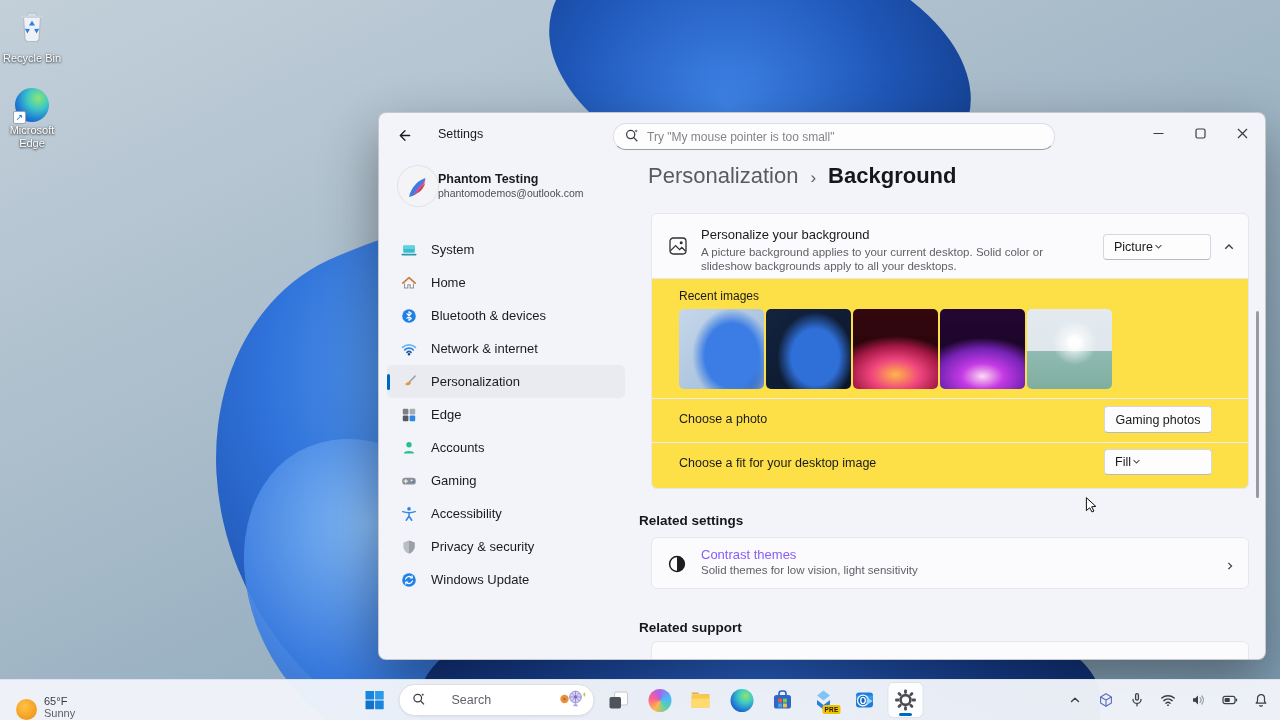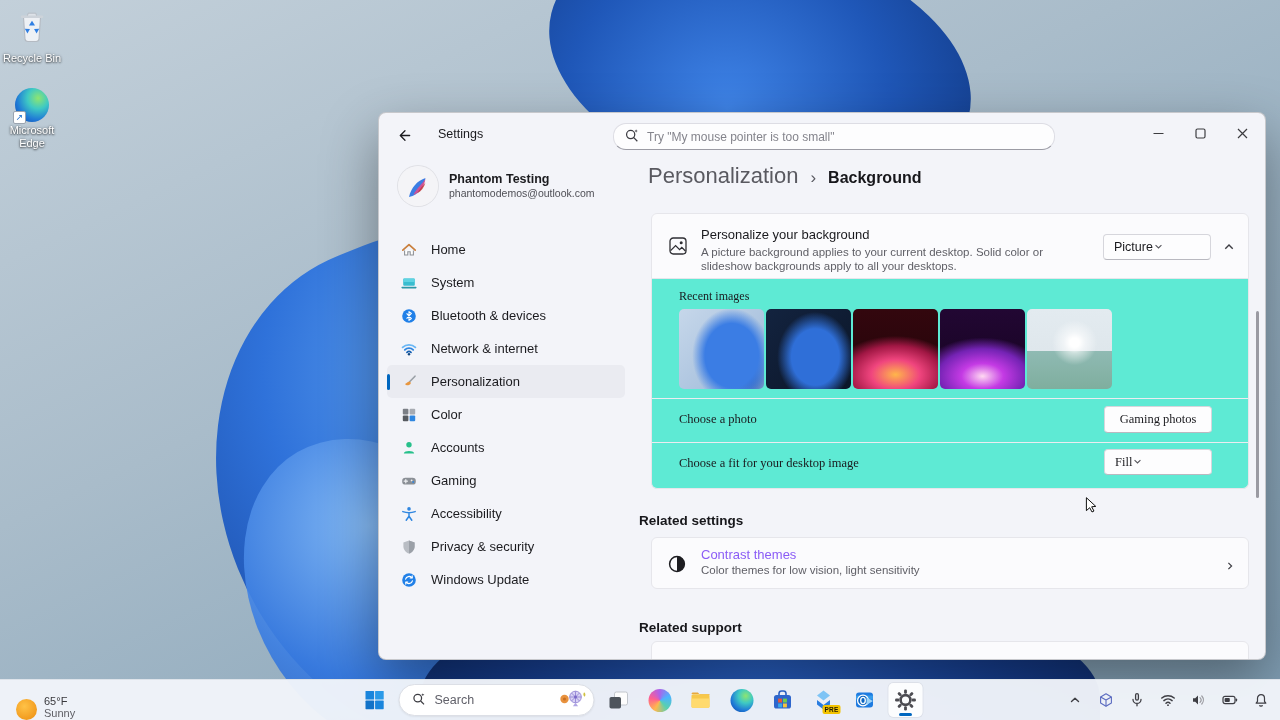--- a/index.html
+++ b/index.html
@@ -42,65 +42,65 @@
   .tb-btn svg{width:24px;height:24px;display:block;}
   .tb-btn.active{background:rgba(255,255,255,.85);box-shadow:0 0 0 1px rgba(0,0,0,.05);}
   .tb-underline{position:absolute;bottom:1px;left:50%;transform:translateX(-50%);width:13px;height:3px;border-radius:2px;background:#0067c0;}
   .icon-copilot{width:23px;height:23px;border-radius:50%;
     background:conic-gradient(from 210deg,#ffb84d,#ff5f8f,#b05fe8,#4db3ff,#58d0b0,#ffb84d);}
   .icon-edge{width:23px;height:23px;border-radius:50%;
     background:radial-gradient(circle at 66% 30%,#8ee570 0%,#3ec9c4 33%,#1f79d6 66%,#0c3f9e 100%);}
   .pre-badge{position:absolute;right:0;bottom:3px;background:#f2c200;color:#201a00;font-size:6.5px;font-weight:bold;
     padding:1px 2px;border-radius:2px;letter-spacing:.2px;}
   .tb-search{height:30px;width:176px;background:#fff;border:1px solid #dcdfe6;border-radius:16px;
-    display:flex;align-items:center;padding:0 6px 0 12px;gap:8px;box-shadow:0 1px 2px rgba(0,0,0,.06);cursor:text;}
+    display:flex;align-items:center;padding:0 6px 0 12px;gap:25px;box-shadow:0 1px 2px rgba(0,0,0,.06);cursor:text;}
   .tb-search .stxt{flex:1;font-size:12.5px;color:#61616a;}
   .tray{position:absolute;right:8px;top:0;height:40px;display:flex;align-items:center;gap:9px;}
   .tray-btn{width:22px;height:26px;display:flex;align-items:center;justify-content:center;border-radius:4px;cursor:pointer;}
   .tray-btn svg{width:16px;height:16px;display:block;}
   
   .win{position:absolute;left:378px;top:112px;width:886px;height:546px;background:#f3f4f9;
     border:1px solid rgba(0,0,0,.18);border-radius:8px;box-shadow:0 22px 55px rgba(0,0,0,.38);z-index:5;overflow:hidden;}
   .titlebar{position:absolute;left:0;top:0;width:100%;height:46px;}
   .back-btn{position:absolute;left:10px;top:10px;width:30px;height:24px;display:flex;align-items:center;justify-content:center;border-radius:4px;cursor:pointer;}
   .win-title{position:absolute;left:59px;top:14px;font-size:12.5px;color:#1b1b1f;}
   .win-search{position:absolute;left:234px;top:10px;width:420px;height:25px;background:#fdfdfe;
     border:1px solid #dddde4;border-bottom-color:#9b9ba4;border-radius:13px;display:flex;align-items:center;gap:7px;padding:0 10px;cursor:text;}
   .win-search .stxt{font-size:12px;color:#84848c;white-space:nowrap;overflow:hidden;}
   .win-controls{position:absolute;right:2px;top:6px;display:flex;}
   .wc{width:42px;height:28px;display:flex;align-items:center;justify-content:center;color:#3c3c40;cursor:pointer;border-radius:4px;}
   .wc svg{width:11px;height:11px;}
   
-  .account{position:absolute;left:19px;top:53px;display:flex;align-items:center;gap:11px;width:220px;}
+  .account{position:absolute;left:19px;top:53px;display:flex;align-items:center;gap:0;width:220px;}
   .avatar{width:40px;height:40px;border-radius:50%;overflow:hidden;flex:none;background:#f2f2f5;box-shadow:0 0 0 1px rgba(0,0,0,.08);}
   .acct-name{font-size:12.5px;font-weight:bold;color:#1b1b1f;line-height:1.2;}
   .acct-email{font-size:10.5px;color:#4f4f56;line-height:1.3;}
   .nav{position:absolute;left:8px;top:120px;width:238px;}
   .nav-item{position:relative;height:33px;display:flex;align-items:center;gap:14px;padding:0 0 0 14px;border-radius:5px;cursor:pointer;}
   .nav-item.selected{background:#eaebf1;}
   .accent-pill{position:absolute;left:0;top:8.5px;width:3px;height:16px;border-radius:2px;background:#0067c0;}
   .nav-icon{width:16px;height:16px;flex:none;}
   .nav-icon svg{width:16px;height:16px;display:block;}
   .nav-label{font-size:13px;color:#1b1b1f;white-space:nowrap;}
   
   .breadcrumb{position:absolute;left:269px;top:50px;display:flex;align-items:baseline;gap:12px;}
   .bc-parent{font-size:22px;color:#595960;cursor:pointer;}
   .bc-sep{font-size:17px;color:#595960;}
-  .bc-current{font-size:16px;font-weight:600;color:#17171b;}
+  .bc-current{font-size:22px;font-weight:600;color:#17171b;}
   .card{position:absolute;left:272px;width:598px;background:#fbfbfd;border:1px solid #e6e6eb;box-sizing:border-box;}
   .card1{top:100px;height:66px;border-radius:6px 6px 0 0;}
   .card1-icon{position:absolute;left:16px;top:22px;width:20px;height:20px;}
   .card1-title{position:absolute;left:49px;top:13px;font-size:13px;color:#1a1a1e;}
   .card1-desc{position:absolute;left:49px;top:31px;width:370px;font-size:11.5px;line-height:1.22;color:#5f5f66;}
   .dropdown{position:absolute;height:26px;background:#fdfdfe;border:1px solid #d6d6dc;border-bottom-color:#b9b9c0;
     border-radius:4px;display:flex;align-items:center;justify-content:flex-start;padding:0 10px;box-sizing:border-box;cursor:pointer;}
   .dd-val{font-size:12.5px;color:#1a1a1e;}
   .dd1{right:37px;top:20px;width:108px;}
   .collapse-chev{position:absolute;right:10px;top:26px;width:16px;height:14px;cursor:pointer;}
-  .expanded{top:166px;height:210px;border-top:none;border-radius:0 0 6px 6px;background:#5eead4;font-family:Liberation Serif, serif;}
+  .expanded{top:166px;height:210px;border-top:none;border-radius:0 0 6px 6px;background:#fde047;}
   .recent-label{position:absolute;left:27px;top:10px;font-size:12px;color:#1a1a1e;}
   .thumbs{position:absolute;left:27px;top:30px;display:flex;gap:2px;}
   .thumb{width:85px;height:80px;border-radius:5px;cursor:pointer;background:#888;}
   .thumb-1{background:radial-gradient(75% 95% at 62% 58%,#3b7de4 0%,#3b7de4 42%,rgba(59,125,228,0) 62%),
            radial-gradient(55% 70% at 80% 85%,#1c4fae 0%,rgba(28,79,174,0) 60%),
            linear-gradient(135deg,#c6d7ea 0%,#9cb8d8 100%);}
   .thumb-2{background:radial-gradient(70% 88% at 58% 60%,#2f6fd8 0%,#2f6fd8 40%,rgba(47,111,216,0) 64%),
            linear-gradient(135deg,#13233f 0%,#0b1628 100%);}
   .thumb-3{background:radial-gradient(95% 62% at 50% 82%,#ffb64a 0%,#f0457e 30%,#a11744 58%,rgba(80,8,24,0) 78%),
            linear-gradient(180deg,#33070e 0%,#230409 100%);}
@@ -205,35 +205,35 @@
       <span>
         <div class="acct-name">Phantom Testing</div>
         <div class="acct-email">phantomodemos@outlook.com</div>
       </span>
     </div>
 
     <div class="nav" id="nav-list">
         <div class="nav-item">
           <span class="nav-icon">
             <svg viewBox="0 0 16 16">
-              <path d="M1.8 8.2 8 2.6l6.2 5.6" fill="none" stroke="#c97f3d" stroke-width="1.7" stroke-linecap="round" stroke-linejoin="round"></path>
-              <path d="M3.6 8.6V13h3.2V9.8h2.4V13h3.2V8.6" fill="#fff" stroke="#8f9298" stroke-width="1.1"></path>
-            </svg>
-          </span>
-          <span class="nav-label">Home</span>
-        </div>
-        <div class="nav-item">
-          <span class="nav-icon">
-            <svg viewBox="0 0 16 16">
               <rect x="2.2" y="3.6" width="11.6" height="7.2" rx="1" fill="#38bdd0"></rect>
               <rect x="2.2" y="3.6" width="11.6" height="3.4" rx="1" fill="#5fd3e2"></rect>
               <path d="M1.2 12.6h13.6" stroke="#2c97a8" stroke-width="1.6" stroke-linecap="round"></path>
             </svg>
           </span>
           <span class="nav-label">System</span>
+        </div>
+        <div class="nav-item">
+          <span class="nav-icon">
+            <svg viewBox="0 0 16 16">
+              <path d="M1.8 8.2 8 2.6l6.2 5.6" fill="none" stroke="#c97f3d" stroke-width="1.7" stroke-linecap="round" stroke-linejoin="round"></path>
+              <path d="M3.6 8.6V13h3.2V9.8h2.4V13h3.2V8.6" fill="#fff" stroke="#8f9298" stroke-width="1.1"></path>
+            </svg>
+          </span>
+          <span class="nav-label">Home</span>
         </div>
         <div class="nav-item">
           <span class="nav-icon">
             <svg viewBox="0 0 16 16">
               <circle cx="8" cy="8" r="6.8" fill="#2180e8"></circle>
               <path d="M5.6 5.4l4.8 5.2-2.4 1.8V3.6l2.4 1.8-4.8 5.2" fill="none" stroke="#fff" stroke-width="1.1" stroke-linejoin="round"></path>
             </svg>
           </span>
           <span class="nav-label">Bluetooth &amp; devices</span>
         </div>
@@ -260,21 +260,21 @@
         </div>
         <div class="nav-item">
           <span class="nav-icon">
             <svg viewBox="0 0 16 16">
               <rect x="1.8" y="1.8" width="5.6" height="5.6" rx="1" fill="#7b7f86"></rect>
               <rect x="8.6" y="1.8" width="5.6" height="5.6" rx="1" fill="#a7abb2"></rect>
               <rect x="1.8" y="8.6" width="5.6" height="5.6" rx="1" fill="#565a60"></rect>
               <rect x="8.6" y="8.6" width="5.6" height="5.6" rx="1" fill="#2f86e0"></rect>
             </svg>
           </span>
-          <span class="nav-label">Color</span>
+          <span class="nav-label">Edge</span>
         </div>
         <div class="nav-item">
           <span class="nav-icon">
             <svg viewBox="0 0 16 16">
               <circle cx="8" cy="4.8" r="2.7" fill="#27c08b"></circle>
               <path d="M2.8 13.4c.6-3.2 9.8-3.2 10.4 0z" fill="#27c08b"></path>
             </svg>
           </span>
           <span class="nav-label">Accounts</span>
         </div>
@@ -372,21 +372,21 @@
 
     <div class="sec-head" style="top:400px;">Related settings</div>
     <div class="card card2">
       <span class="card2-icon">
         <svg viewBox="0 0 20 20">
             <circle cx="10" cy="10" r="7.4" fill="none" stroke="#1d1d21" stroke-width="1.5"></circle>
             <path d="M10 2.6a7.4 7.4 0 0 1 0 14.8z" fill="#1d1d21"></path>
           </svg>
       </span>
       <div class="card2-title">Contrast themes</div>
-      <div class="card2-desc">Color themes for low vision, light sensitivity</div>
+      <div class="card2-desc">Solid themes for low vision, light sensitivity</div>
       <span class="chev-right">
         <svg viewBox="0 0 12 12" fill="none" stroke="#3c3c42" stroke-width="1.2">
             <path d="M4.4 2.8 7.6 6 4.4 9.2"></path>
           </svg>
       </span>
     </div>
 
     <div class="sec-head" style="top:507px;">Related support</div>
     <div class="card card3"></div>
 

